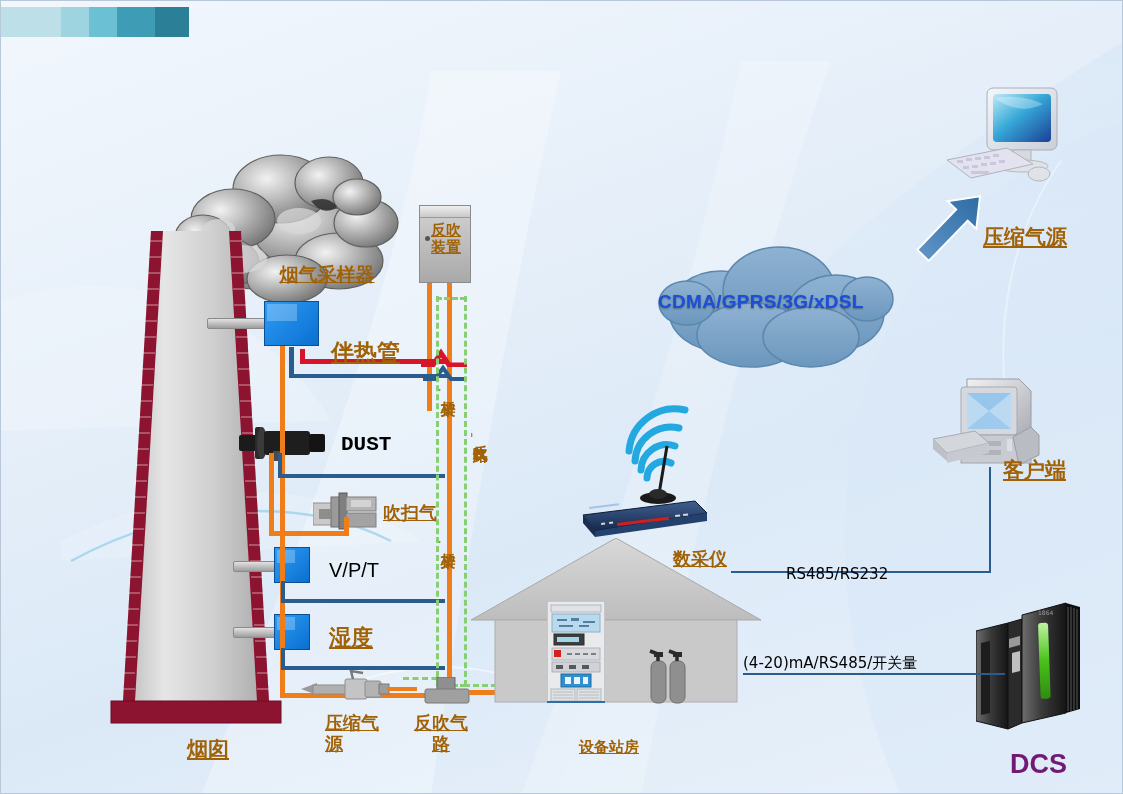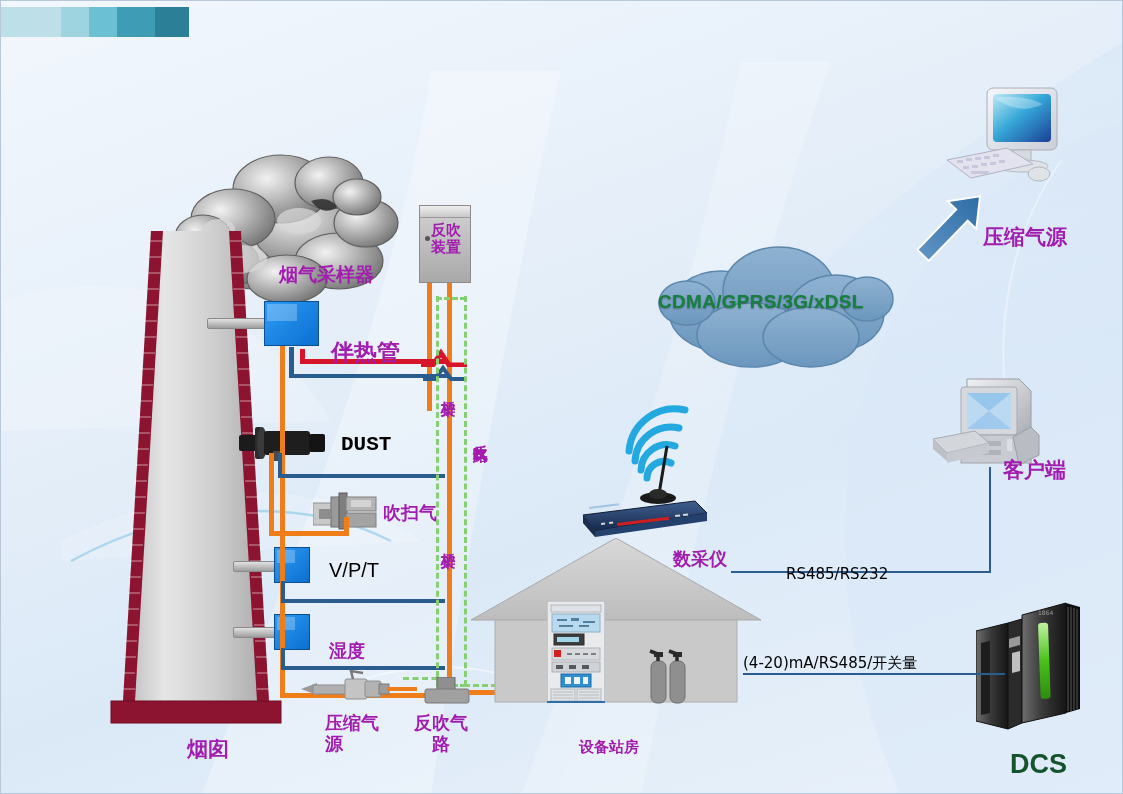--- a/index.html
+++ b/index.html
@@ -21,21 +21,21 @@
   .hdr-top{position:absolute;left:0;top:6px;height:30px;display:flex;}
   .hdr-top i{display:block;height:30px;}
   .hdr-bar{position:absolute;left:96px;top:24px;height:36px;display:flex;align-items:stretch;}
   .hdr-plate{height:36px;display:flex;align-items:center;padding:0 14px 0 18px;
     background:linear-gradient(90deg,#5ab6cf 0%,#8fd0de 30%,#cfe3e8 70%,#e8eeef 100%);}
   .hdr-title{font-size:21px;font-weight:bold;color:#000;letter-spacing:1px;white-space:nowrap;
     font-family:"DejaVu Sans",sans-serif;}
   .hdr-sq{height:36px;}
 
   
-  .lbl{position:absolute;color:#a21caf;font-weight:bold;white-space:nowrap;line-height:1.15;}
+  .lbl{position:absolute;color:#a16207;font-weight:bold;white-space:nowrap;line-height:1.15;text-decoration:underline;}
   .lbl-cn{font-family:"DejaVu Sans",sans-serif;}
   .lbl-v{writing-mode:vertical-rl;text-orientation:upright;letter-spacing:1px;}
 
   
   .bluebox{position:absolute;background:linear-gradient(135deg,#2d9cf5,#0b6fd0);
     border:1px solid #0a4f93;}
   .bluebox:after{content:"";position:absolute;left:2px;top:2px;right:40%;bottom:55%;
     background:rgba(255,255,255,.25);}
   .probe{position:absolute;background:linear-gradient(180deg,#e2e2e2,#9d9d9d);
     border:1px solid #8a8a8a;border-radius:2px;}
@@ -47,29 +47,29 @@
 
   
   .pipe{position:absolute;}
   .p-orange{background:#ef7d1a;}
   .p-red{background:#d7152a;}
   .p-blue{background:#2a5c8d;}
   .tray-v{position:absolute;border-left:3px dashed #86cf72;}
   .tray-h{position:absolute;border-top:3px dashed #86cf72;}
 
   
-  .cloud-txt{position:absolute;color:#15803d;font-weight:bold;font-size:19px;
+  .cloud-txt{position:absolute;color:#1d4ed8;font-weight:bold;font-size:19px;
     font-family:"Liberation Sans",sans-serif;letter-spacing:.3px;
     text-shadow:0 1px 2px rgba(0,0,0,.35);white-space:nowrap;}
 
   .link{position:absolute;background:#2a5c8d;}
   .link-txt{position:absolute;font-size:15px;color:#000;white-space:nowrap;
     font-family:"DejaVu Sans",sans-serif;}
 
-  .dcs-lbl{position:absolute;font-size:27px;font-weight:bold;color:#14532d;
+  .dcs-lbl{position:absolute;font-size:27px;font-weight:bold;color:#701a75;
     font-family:"Liberation Sans",sans-serif;}
   .dust-lbl{position:absolute;font-size:21px;font-weight:bold;color:#000;
     font-family:"Liberation Sans",sans-serif;}
   .vpt-lbl{position:absolute;font-size:20px;color:#000;
     font-family:"Liberation Sans",sans-serif;}
 </style>
 </head>
 <body>
 
 <div id="stage">
@@ -247,21 +247,21 @@
           <line x1="156" y1="442" x2="168" y2="442"></line>
         <line x1="156" y1="458" x2="168" y2="458"></line>
       </g>
     </g>
     <rect x="10" y="470" width="170" height="22" fill="#8d1430" stroke="#6d0c20"></rect>
   </svg>
   <div class="lbl lbl-cn" style="left:186px;top:736px;font-size:21px;">烟囱</div>
 
   <div class="probe" style="left:206px;top:317px;width:66px;height:11px;"></div>
   <div class="bluebox" style="left:263px;top:300px;width:55px;height:45px;"></div>
-  <div class="lbl lbl-cn" style="left:278px;top:263px;font-size:19px;width:96px;white-space:normal;">烟气采样器</div>
+  <div class="lbl lbl-cn" style="left:278px;top:263px;font-size:19px;width:96px;white-space:normal;text-align:center;">烟气采样器</div>
 
   <svg style="position:absolute;left:238px;top:424px;" width="92" height="40">
     <rect x="0" y="10" width="18" height="16" rx="2" fill="#1b1b1b"></rect>
     <rect x="16" y="2" width="7" height="32" rx="2" fill="#2a2a2a"></rect>
     <ellipse cx="23" cy="18" rx="5" ry="16" fill="#3a3a3a"></ellipse>
     <rect x="25" y="6" width="46" height="24" rx="3" fill="#1e1e1e"></rect>
     <rect x="70" y="9" width="16" height="18" rx="2" fill="#141414"></rect>
     <rect x="34" y="26" width="12" height="10" fill="#4a4a4a"></rect>
   </svg>
   <div class="dust-lbl" style="left:340px;top:432px;font-family:Liberation Mono, monospace;">DUST</div>
@@ -276,21 +276,21 @@
     <rect x="38" y="9" width="20" height="7" fill="#d4d4d4"></rect>
   </svg>
   <div class="lbl lbl-cn" style="left:382px;top:502px;font-size:18px;">吹扫气</div>
 
   <div class="probe" style="left:232px;top:560px;width:50px;height:11px;"></div>
   <div class="bluebox" style="left:273px;top:546px;width:36px;height:36px;"></div>
   <div class="vpt-lbl" style="left:328px;top:558px;">V/P/T</div>
 
   <div class="probe" style="left:232px;top:626px;width:50px;height:11px;"></div>
   <div class="bluebox" style="left:273px;top:613px;width:36px;height:36px;"></div>
-  <div class="lbl lbl-cn" style="left:328px;top:640px;font-size:18px;">湿度</div>
+  <div class="lbl lbl-cn" style="left:328px;top:624px;font-size:22px;">湿度</div>
 
   <div class="cabinet" style="left:418px;top:204px;width:52px;height:78px;">
     <div class="cabinet-top"></div>
     <div style="position:absolute;left:5px;top:30px;width:5px;height:5px;border-radius:50%;
                 background:#555;"></div>
   </div>
   <div class="lbl lbl-cn" style="left:427px;top:221px;font-size:15px;width:36px;white-space:normal;text-align:center;line-height:1.1;">反吹装置</div>
 
   <div class="pipe p-orange" style="left:279px;top:345px;width:5px;height:350px;"></div>
   <div class="pipe p-orange" style="left:279px;top:692px;width:170px;height:5px;"></div>

